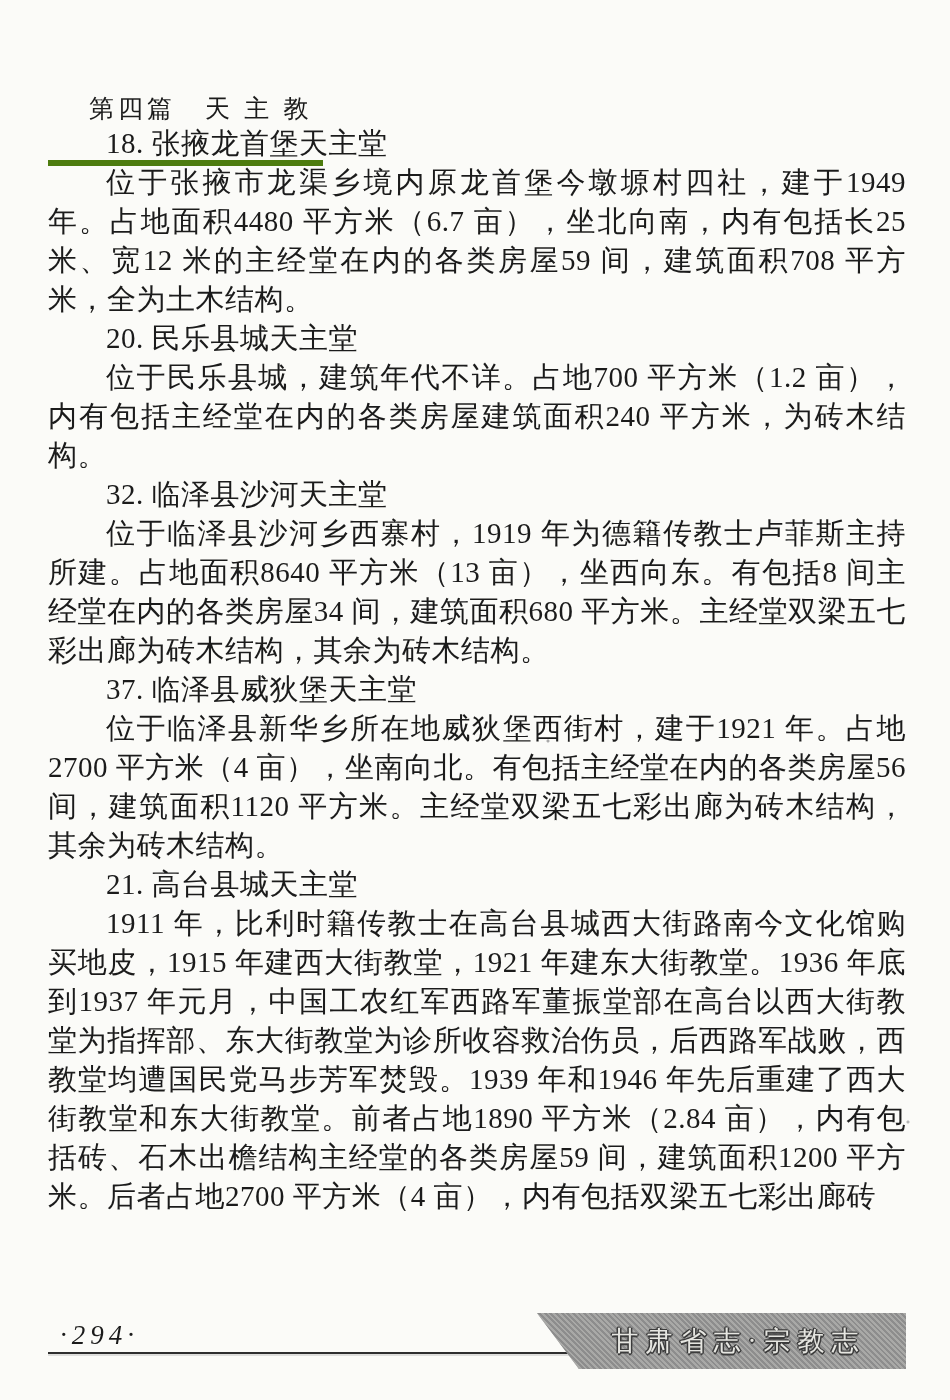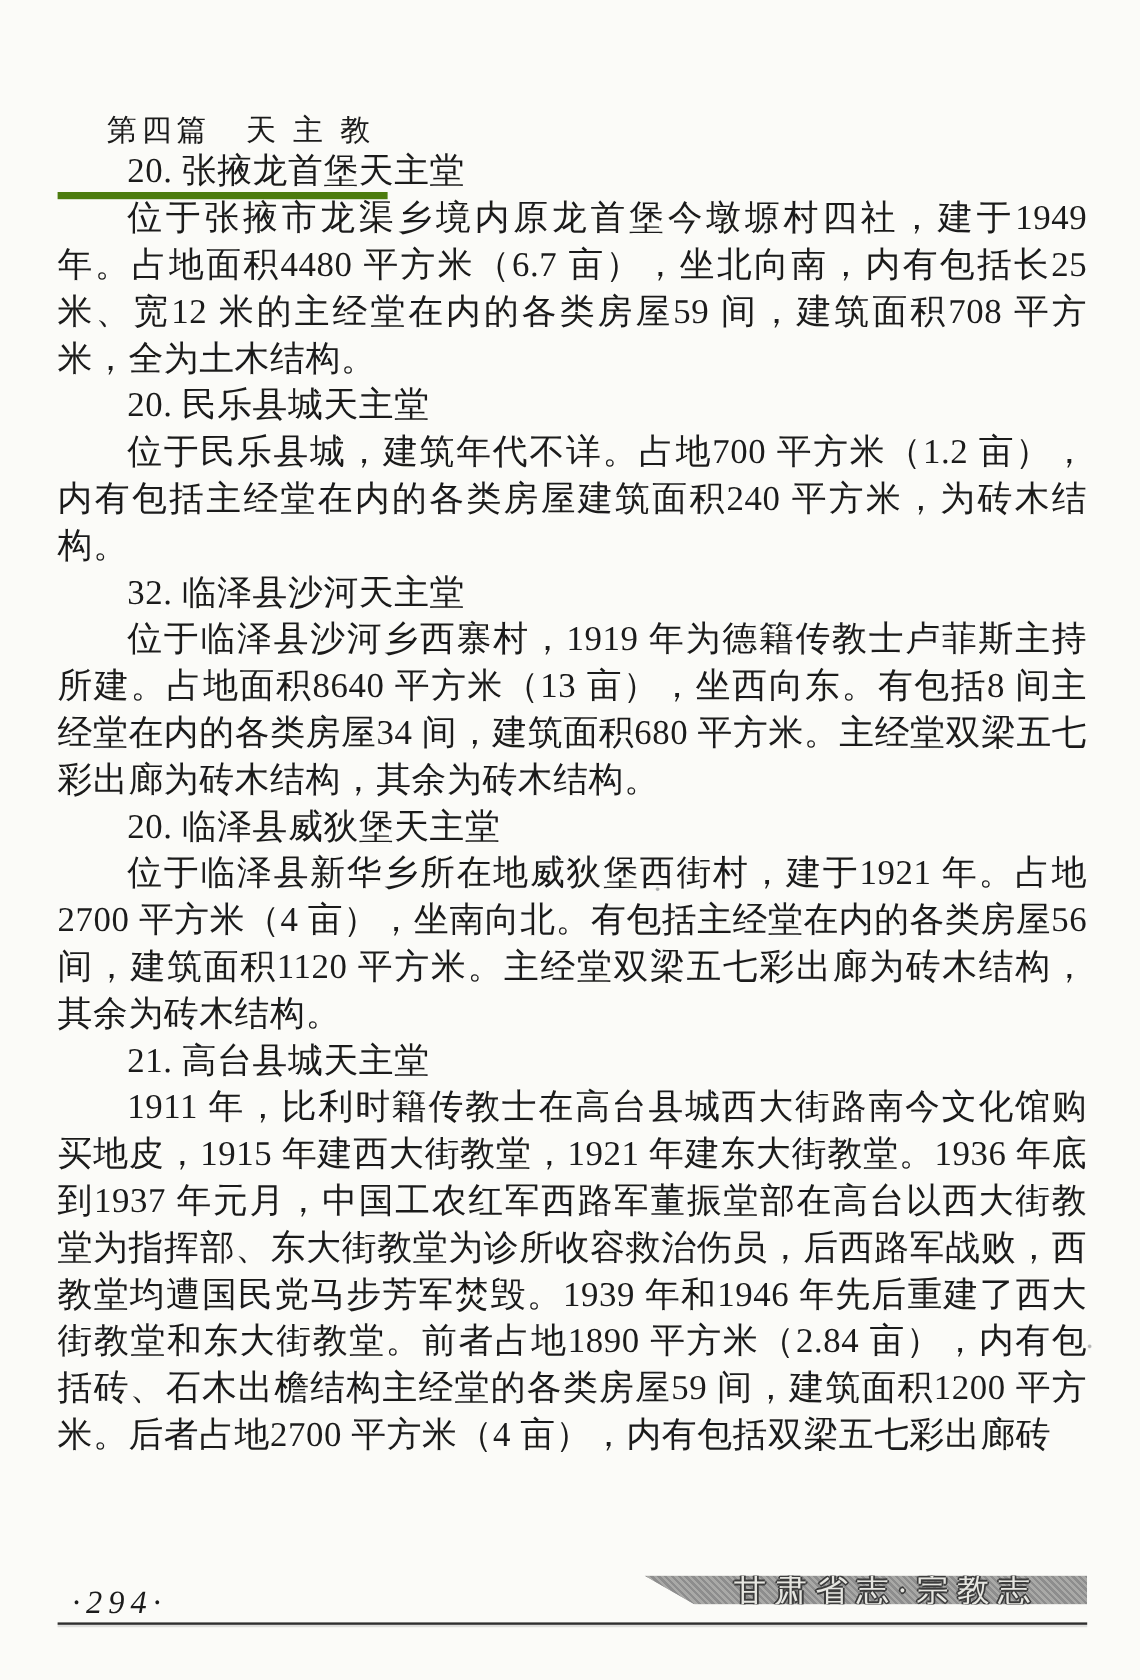--- a/index.html
+++ b/index.html
@@ -72,21 +72,21 @@
     height: 2px;
     background: #2e2e2e;
     box-shadow: 0 2px 0 rgba(60,60,60,.15);
   }
 
   .footer-banner {
     position: absolute;
     left: 537px;
     top: 1313px;
     width: 369px;
-    height: 24px;
+    height: 56px;
     background:
       repeating-linear-gradient(45deg, #8d8d8d 0 2px, #a9a9a7 2px 4px),
       #9a9a9a;
     clip-path: polygon(0 0, 100% 0, 100% 100%, 42px 100%);
     display: flex;
     align-items: center;
     justify-content: center;
   }
   .footer-banner .banner-text {
     padding-left: 34px;
@@ -105,37 +105,37 @@
 
 <div class="page">
 
   <div class="running-header">
     <span>第四篇　天 主 教</span>
   </div>
 
   <div class="content">
     <div id="sections">
   <div class="section">
-    <p class="sec-heading">20. 张掖龙首堡天主堂</p>
+    <p class="sec-heading">18. 张掖龙首堡天主堂</p>
     <p class="sec-body">位于张掖市龙渠乡境内原龙首堡今墩塬村四社，建于1949 年。占地面积4480 平方米（6.7 亩），坐北向南，内有包括长25 米、宽12 米的主经堂在内的各类房屋59 间，建筑面积708 平方米，全为土木结构。</p>
   </div>
 
   <div class="section">
     <p class="sec-heading">20. 民乐县城天主堂</p>
     <p class="sec-body">位于民乐县城，建筑年代不详。占地700 平方米（1.2 亩），内有包括主经堂在内的各类房屋建筑面积240 平方米，为砖木结构。</p>
   </div>
 
 
   <div class="section">
     <p class="sec-heading">32. 临泽县沙河天主堂</p>
     <p class="sec-body">位于临泽县沙河乡西寨村，1919 年为德籍传教士卢菲斯主持所建。占地面积8640 平方米（13 亩），坐西向东。有包括8 间主经堂在内的各类房屋34 间，建筑面积680 平方米。主经堂双梁五七彩出廊为砖木结构，其余为砖木结构。</p>
   </div>
 
   <div class="section">
-    <p class="sec-heading">20. 临泽县威狄堡天主堂</p>
+    <p class="sec-heading">37. 临泽县威狄堡天主堂</p>
     <p class="sec-body">位于临泽县新华乡所在地威狄堡西街村，建于1921 年。占地2700 平方米（4 亩），坐南向北。有包括主经堂在内的各类房屋56 间，建筑面积1120 平方米。主经堂双梁五七彩出廊为砖木结构，其余为砖木结构。</p>
   </div>
 
   <div class="section">
     <p class="sec-heading">21. 高台县城天主堂</p>
     <p class="sec-body">1911 年，比利时籍传教士在高台县城西大街路南今文化馆购买地皮，1915 年建西大街教堂，1921 年建东大街教堂。1936 年底到1937 年元月，中国工农红军西路军董振堂部在高台以西大街教堂为指挥部、东大街教堂为诊所收容救治伤员，后西路军战败，西教堂均遭国民党马步芳军焚毁。1939 年和1946 年先后重建了西大街教堂和东大街教堂。前者占地1890 平方米（2.84 亩），内有包括砖、石木出檐结构主经堂的各类房屋59 间，建筑面积1200 平方米。后者占地2700 平方米（4 亩），内有包括双梁五七彩出廊砖</p>
   </div>
 </div>
   </div>
 

